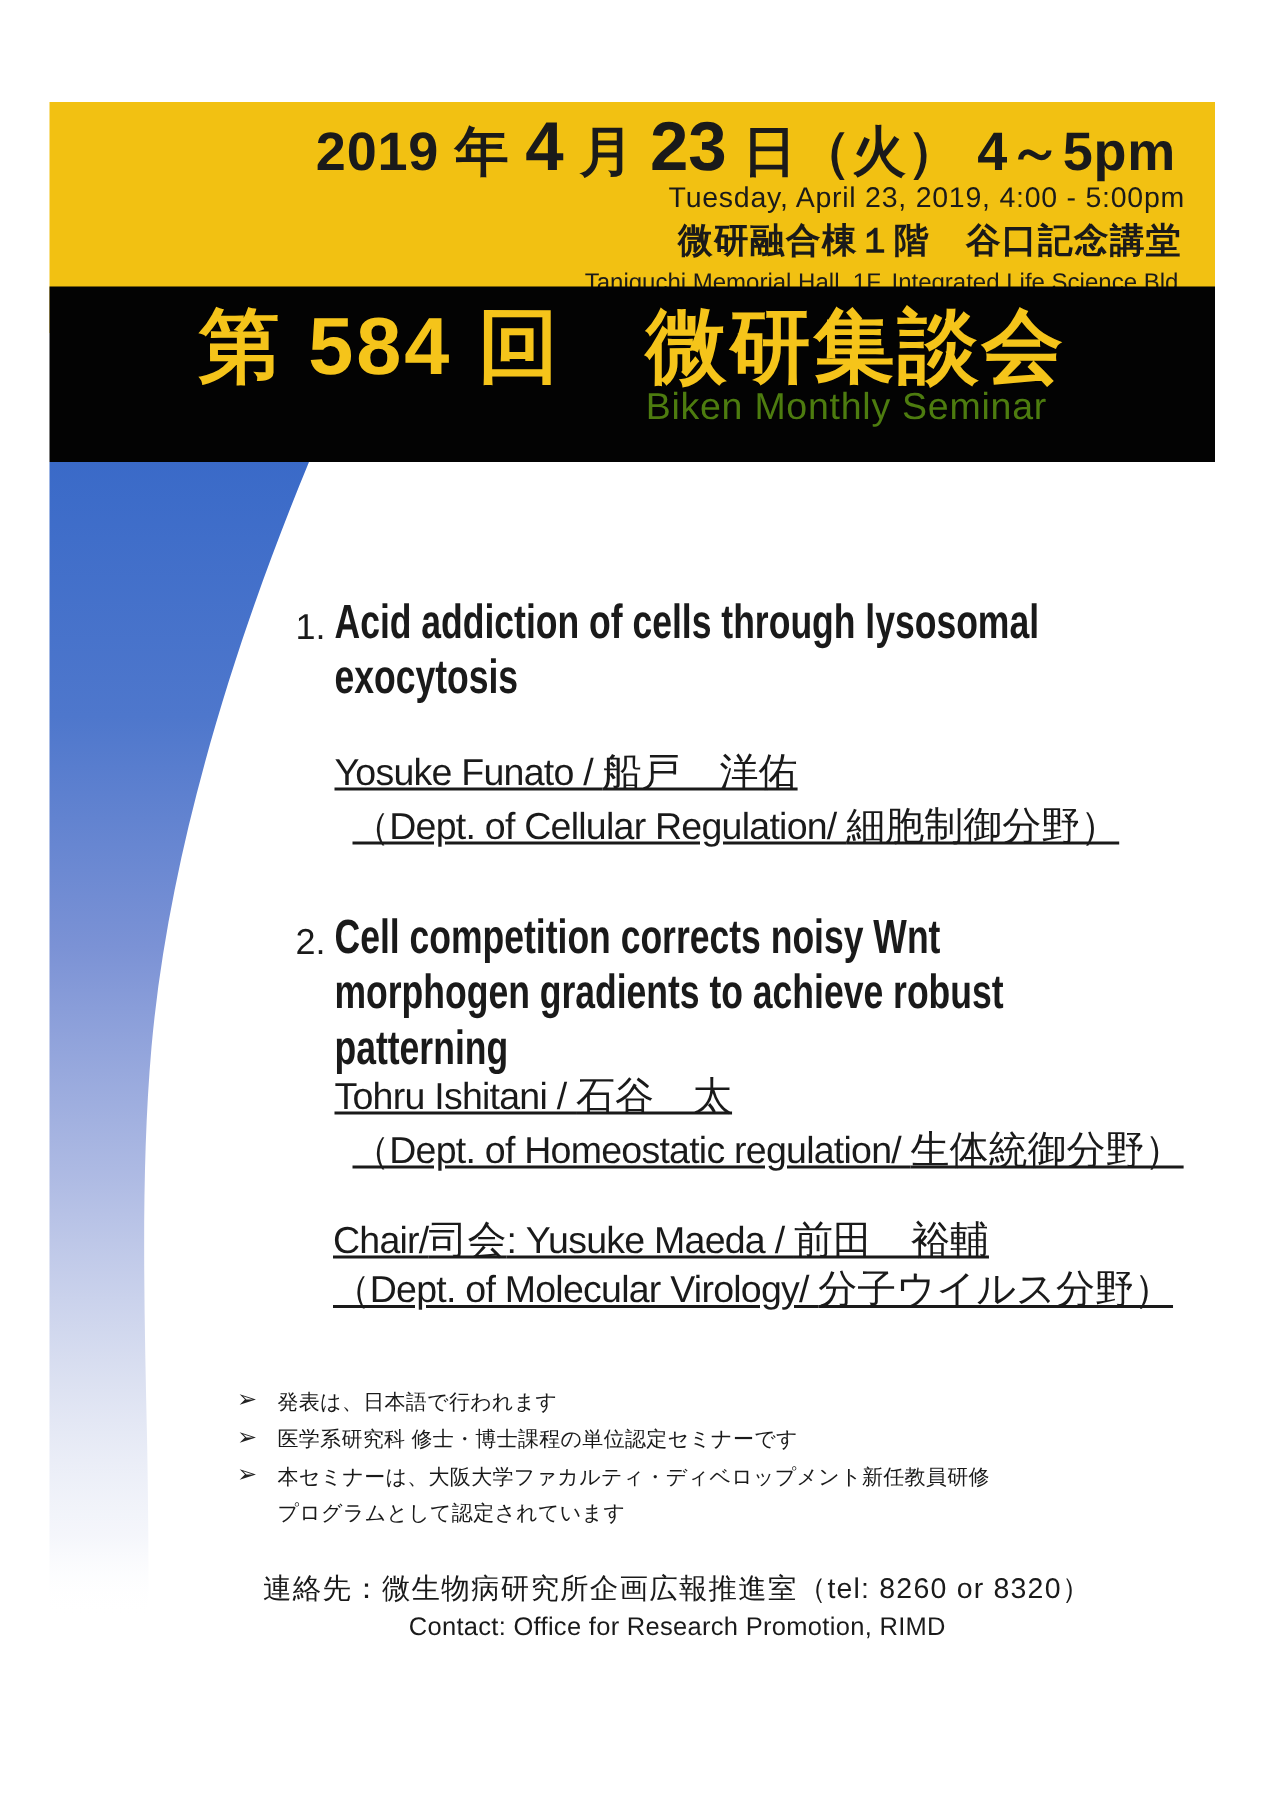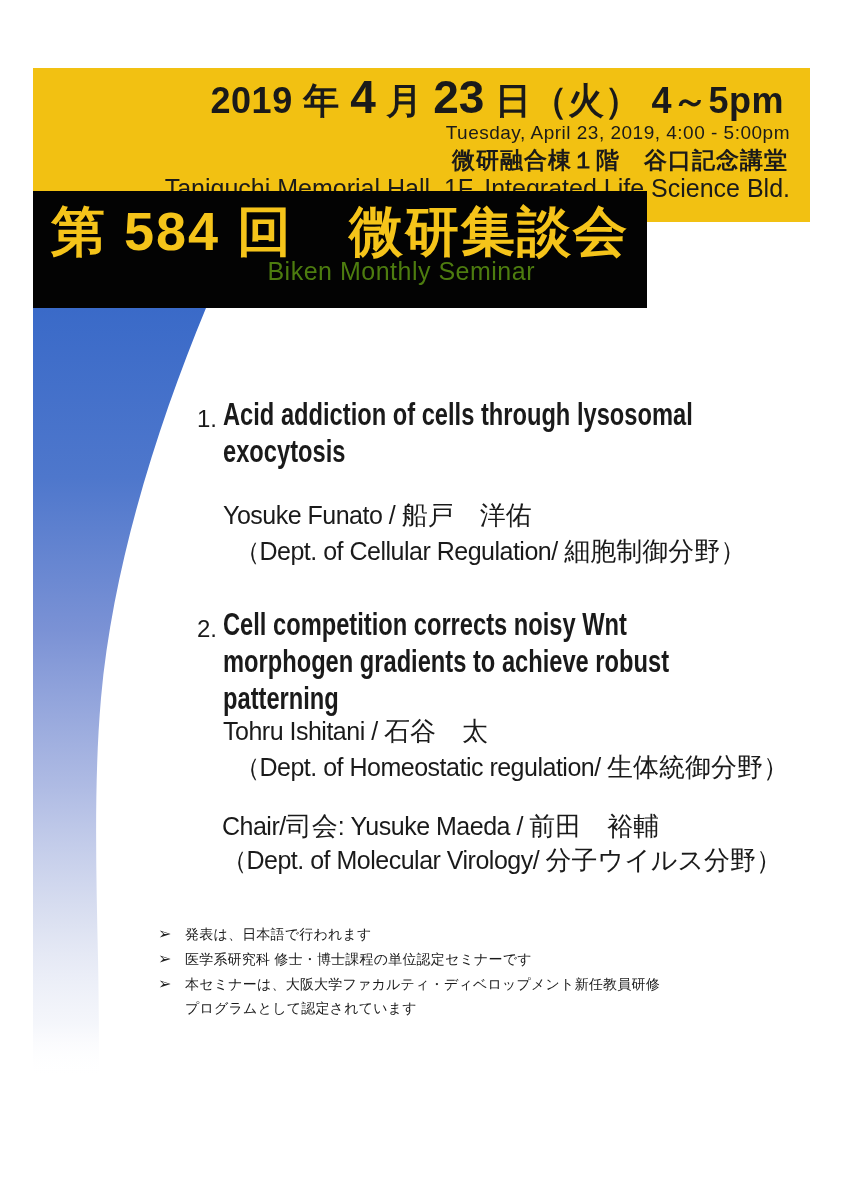--- a/index.html
+++ b/index.html
@@ -11,45 +11,45 @@
   
   .band-yellow{
     position:absolute;left:33px;top:68px;width:777px;height:154px;
     background:#f2c112;box-sizing:border-box;
     padding:8px 20px 0 0;text-align:right;overflow:hidden;
   }
   .date-line{font-size:36px;line-height:42px;font-weight:600;letter-spacing:0.5px;white-space:nowrap;margin-right:6px;}
   .date-line .big{font-size:46px;font-weight:700;letter-spacing:0;}
   .date-en{font-size:19px;line-height:21px;font-weight:400;letter-spacing:0.5px;}
   .venue-jp{font-size:23px;line-height:35px;font-weight:600;letter-spacing:1px;margin-right:2px;}
-  .venue-en{font-size:25px;line-height:21px;font-weight:400;}
+  .venue-en{font-size:16px;line-height:21px;font-weight:400;}
   
   .band-black{
-    position:absolute;left:33px;top:191px;width:614px;height:117px;
+    position:absolute;left:33px;top:191px;width:777px;height:117px;
     background:#030303;box-sizing:border-box;overflow:hidden;
   }
   .banner-title{
     margin-top:11px;text-align:center;color:#f5c41a;
     font-size:54px;line-height:58px;font-weight:700;letter-spacing:2px;white-space:nowrap;
   }
   .banner-subtitle{
     width:fit-content;margin:-2px 112px 0 auto;color:#4d7c0f;
     font-size:25px;line-height:27px;font-weight:400;letter-spacing:0.5px;white-space:nowrap;
   }
   
   .swoosh{position:absolute;left:0;top:308px;width:849px;height:770px;pointer-events:none;}
   
   .abs{position:absolute;}
   .talk-row{display:flex;align-items:flex-start;}
   .talk-num{flex:0 0 26px;font-size:24px;line-height:28px;padding-top:9px;color:#1a1a1a;}
   .talk-title{
     font-size:32px;line-height:37px;font-weight:700;white-space:pre-line;
     width:780px;transform:scaleX(0.74);transform-origin:0 0;letter-spacing:0;
   }
-  .line{font-size:25px;line-height:30px;letter-spacing:-0.5px;white-space:nowrap;}
+  .line{font-size:25px;line-height:30px;letter-spacing:-0.5px;white-space:nowrap;text-decoration:underline;}
   .line .jp{font-size:26px;letter-spacing:0;}
   .serifjp{font-family:"Liberation Serif","DejaVu Serif",serif;}
   .indent1{padding-left:26px;}
   .indent2{padding-left:38px;}
   .indent3{padding-left:25px;}
   
   .notes{position:absolute;left:158px;top:922px;width:680px;}
   .note{display:flex;align-items:flex-start;margin-bottom:1px;}
   .note-arrow{flex:0 0 27px;font-size:16px;line-height:24px;color:#222;}
   .note-text{font-size:14px;line-height:24px;white-space:pre-line;letter-spacing:0.2px;}
@@ -131,14 +131,18 @@
       <span class="note-arrow">➢</span>
       <span class="note-text">医学系研究科 修士・博士課程の単位認定セミナーです</span>
     </div>
     <div class="note">
       <span class="note-arrow">➢</span>
       <span class="note-text">本セミナーは、大阪大学ファカルティ・ディベロップメント新任教員研修
 プログラムとして認定されています</span>
     </div>
   </div>
 
+  <div class="contact">
+    <div class="contact-jp">連絡先：微生物病研究所企画広報推進室（tel: 8260 or 8320）</div>
+    <div class="contact-en">Contact: Office for Research Promotion, RIMD</div>
+  </div>
 
 </div>
 
 </body></html>

